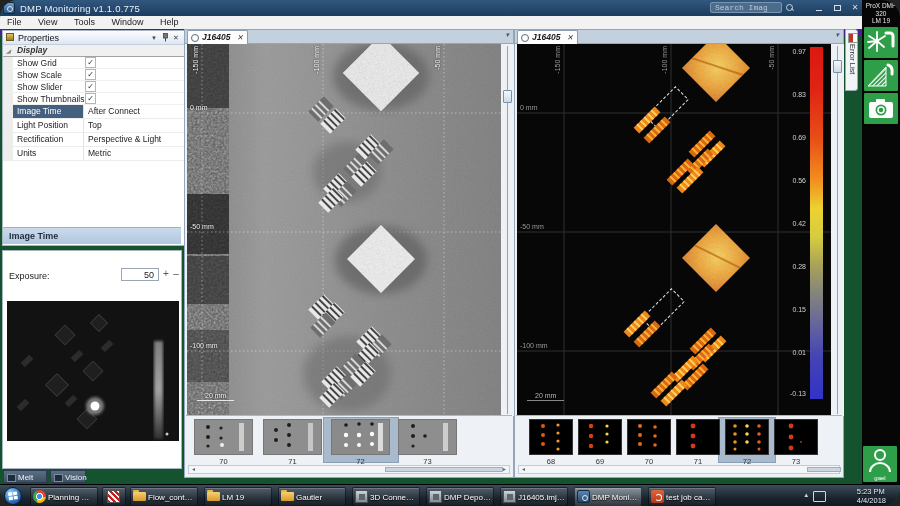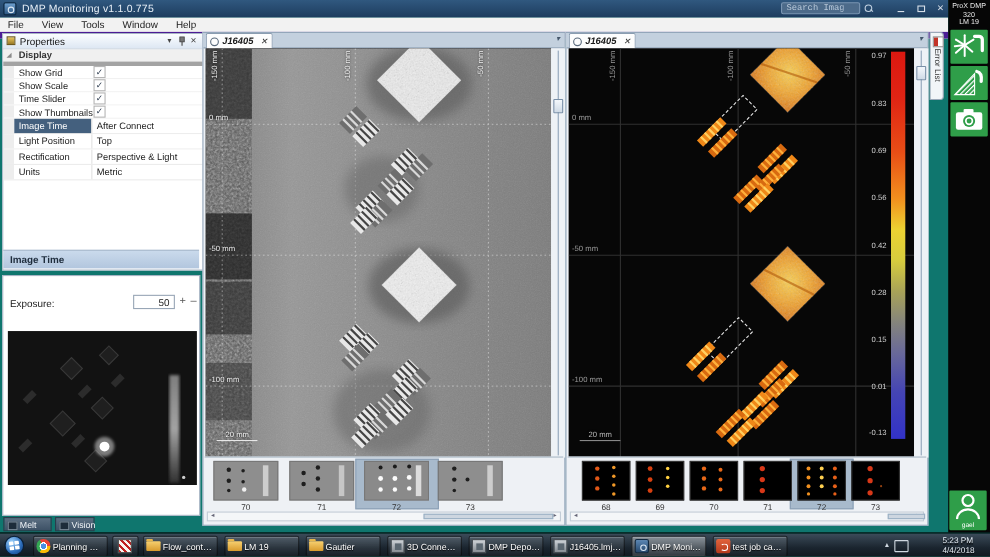--- a/index.html
+++ b/index.html
@@ -1,17 +1,17 @@
 <!DOCTYPE html>
 <html><head>
 <meta charset="utf-8">
 <style>
   html,body{margin:0;padding:0;background:#222;}
-  #root{position:relative;width:900px;height:506px;background:#0f766e;
-        font-family:"Liberation Sans",sans-serif;overflow:hidden;font-size:9px;color:#1a1a1a;}
+  #root{position:relative;width:900px;height:506px;background:#14532d;
+        font-family:"Liberation Sans",sans-serif;overflow:hidden;font-size:9px;color:#1a1a1a;border-radius:18px;}
   .abs{position:absolute;}
   
   .titlebar{left:0;top:0;width:862px;height:16px;background:linear-gradient(#30587f,#1d3c5e);color:#e8f0f8;}
   .app-icon{left:3px;top:2px;width:12px;height:12px;border-radius:2px;background:linear-gradient(#6fa0cf,#2b5580);border:1px solid #0e2a44;box-sizing:border-box;}
   .app-icon i{position:absolute;left:3px;top:3px;width:4px;height:4px;border:1px solid #dce8f4;border-radius:50%;}
   .title-text{left:20px;top:3px;font-size:9.5px;letter-spacing:.2px;}
   .search-box{left:710px;top:2px;width:72px;height:11px;background:#4d6b8a;border:1px solid #7a95b2;border-radius:2px;color:#cfdcea;font-size:8px;padding:0 14px 0 4px;box-sizing:border-box;font-family:Liberation Mono, monospace;}
   .search-box::placeholder{color:#b9c9da;}
   .mag{left:786px;top:4px;width:5px;height:5px;border:1px solid #c2d2e2;border-radius:50%;}
   .mag::after{content:"";position:absolute;left:4px;top:4px;width:3px;height:1px;background:#c2d2e2;transform:rotate(45deg);}
@@ -22,21 +22,21 @@
   .menubar{left:0;top:16px;width:862px;height:13px;background:#f2f2f2;border-bottom:6px solid #4c1d95;}
   .menu-item{display:inline-block;padding:1px 7px;font-size:9px;color:#222;}
   
   .panelbox{background:#fff;border:1px solid #a6b4c4;box-sizing:border-box;}
   .ph{position:relative;height:13px;background:linear-gradient(#fbfdff,#dde7f3);border-bottom:1px solid #c3cfdc;}
   .ph-icon{position:absolute;left:3px;top:2px;width:8px;height:8px;background:linear-gradient(#e8c65a,#9a7b2a);border:1px solid #6e5a20;box-sizing:border-box;}
   .ph-icon.cam{background:linear-gradient(#7fb0dd,#33608f);border-color:#1d3c5e;}
   .ph-title{position:absolute;left:15px;top:2px;font-size:9px;color:#111;}
   .ph-btn{position:absolute;top:2px;width:10px;height:9px;text-align:center;font-size:7px;color:#444;line-height:9px;}
   
-  .psec{position:relative;height:11px;background:#f0f0f0;border-bottom:4px solid #a3a3a3;font-weight:bold;font-size:8.5px;padding-left:14px;line-height:11px;color:#333;}
+  .psec{position:relative;height:11px;background:#f0f0f0;border-bottom:1px solid #a3a3a3;font-weight:bold;font-size:8.5px;padding-left:14px;line-height:11px;color:#333;font-style:italic;}
   .psec .sarr{position:absolute;left:3px;top:1px;font-size:6px;color:#8a8a8a;font-weight:normal;}
   .prow{position:relative;height:11px;border-bottom:1px solid #f0f0f0;background:linear-gradient(90deg,#ededed 0 10px,#fff 10px);font-size:8.5px;}
   .prow .lbl{position:absolute;left:14px;top:1px;color:#222;}
   .prow .chk{position:absolute;left:82px;top:0px;width:9px;height:9px;border:1px solid #b5b5b5;background:#fff;font-size:8px;line-height:9px;text-align:center;color:#27364a;}
   .drow{position:relative;height:13px;border-bottom:1px solid #ececec;background:linear-gradient(90deg,#ededed 0 10px,#fff 10px);font-size:8.5px;}
   .drow .dlbl{position:absolute;left:10px;top:0;width:70px;height:13px;line-height:13px;padding-left:4px;box-sizing:border-box;color:#222;}
   .drow .dlbl.sel{background:#44607e;color:#fff;}
   .drow .dval{position:absolute;left:80px;top:0;width:100px;height:13px;line-height:13px;padding-left:4px;border-left:1px solid #e2e2e2;box-sizing:border-box;color:#222;}
   .drow .darr{position:absolute;right:3px;top:2px;font-size:7px;color:#555;}
   .pstatus{position:absolute;left:0;width:178px;height:17px;background:linear-gradient(#cadaec,#b2c6de);border-top:1px solid #9db1c8;font-weight:bold;font-size:9px;line-height:17px;padding-left:6px;box-sizing:border-box;color:#1e2c3c;}
@@ -147,21 +147,21 @@
     <div class="psec"><span class="sarr">◢</span><span>Display</span></div>
     <div class="prow">
         <span class="lbl">Show Grid</span>
         <span class="chk">✓</span>
       </div>
     <div class="prow">
         <span class="lbl">Show Scale</span>
         <span class="chk">✓</span>
       </div>
     <div class="prow">
-        <span class="lbl">Time Slider</span>
+        <span class="lbl">Show Slider</span>
         <span class="chk">✓</span>
       </div>
     <div class="prow">
         <span class="lbl">Show Thumbnails</span>
         <span class="chk">✓</span>
       </div>
     <div class="drow">
       <span class="dlbl sel">Image Time</span>
       <span class="dval">After Connect</span>
       <span class="darr">▾</span>

